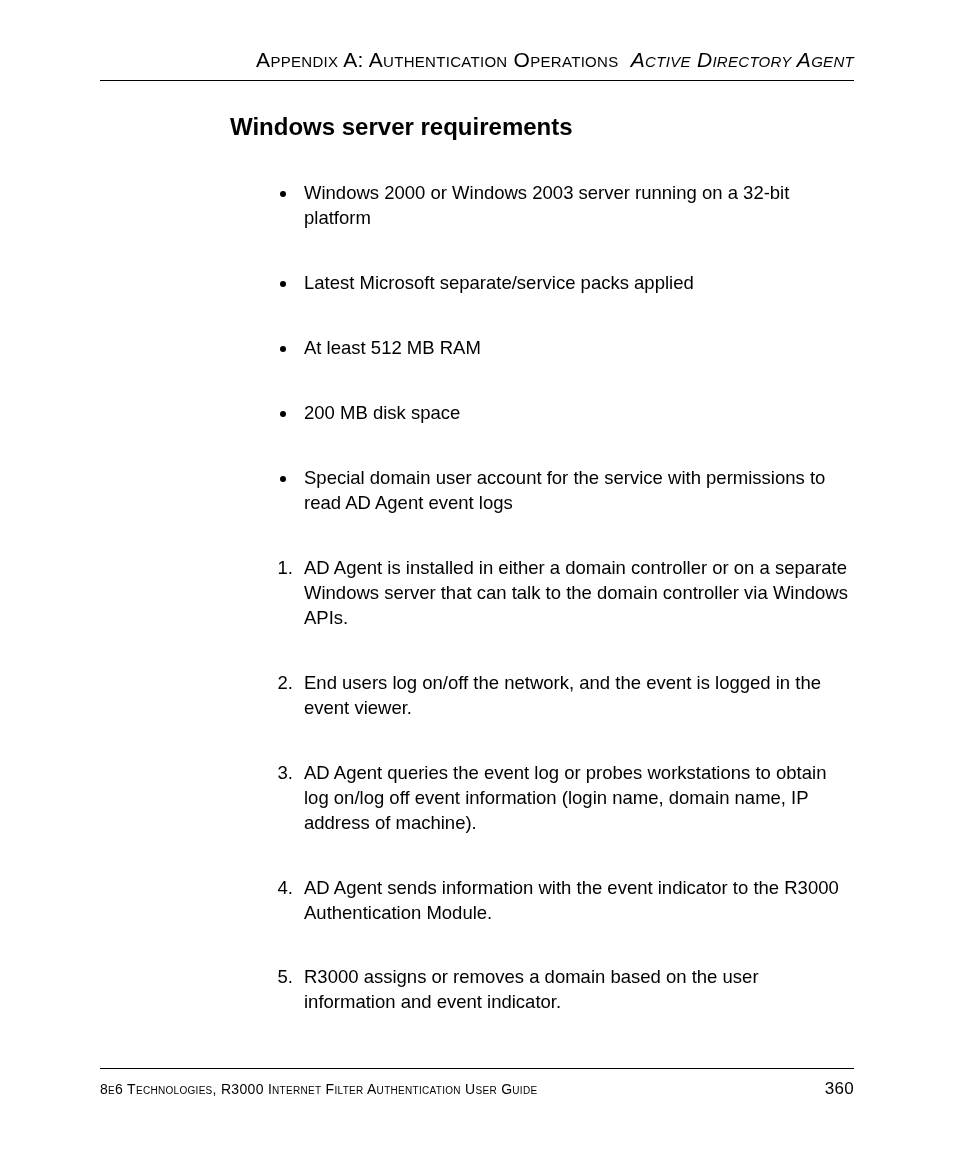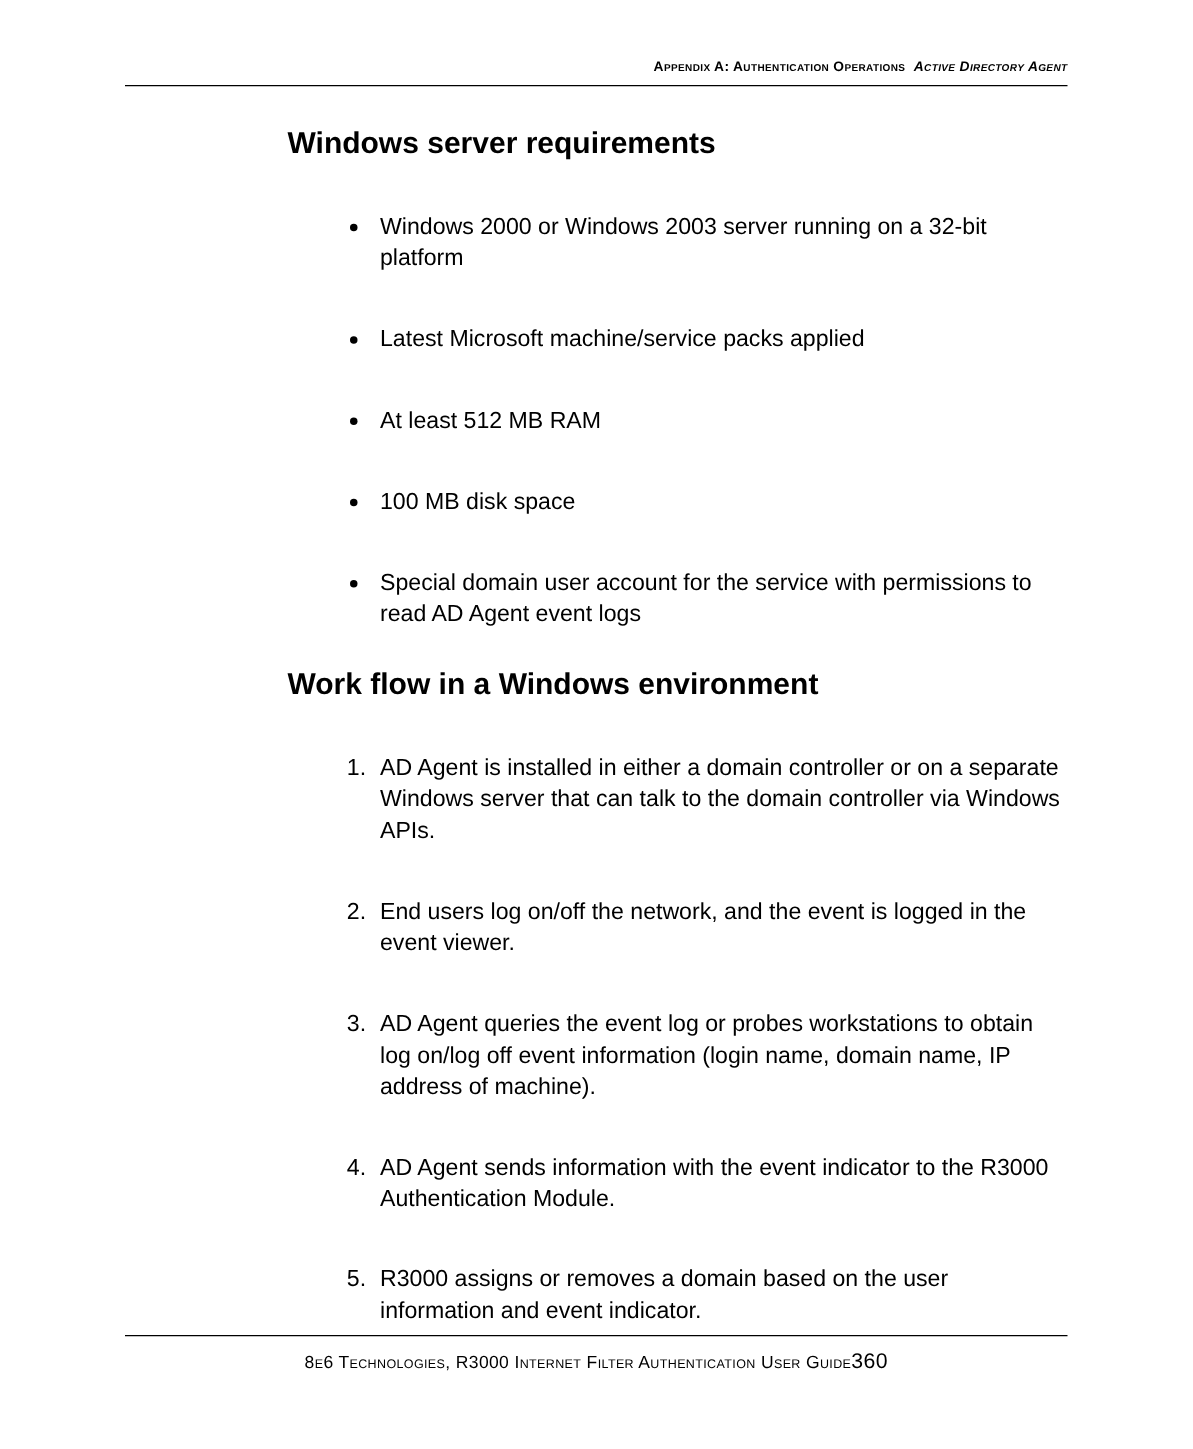--- a/index.html
+++ b/index.html
@@ -11,28 +11,27 @@
   }
   .page {
     width: 954px;
     height: 1159px;
     position: relative;
     box-sizing: border-box;
     padding: 48px 100px 0 100px;
   }
   .header-line {
     font-variant: small-caps;
-    font-size: 11px;
+    font-size: 21px;
     letter-spacing: 0.3px;
     text-align: right;
     padding-bottom: 8px;
     border-bottom: 1.5px solid #000;
     margin-left: 0;
     margin-right: 0;
-    font-weight: bold;
   }
   .header-line .ital { font-style: italic; }
   .content {
     padding: 32px 0 0 130px;
   }
   h2.section {
     font-family: Arial, Helvetica, sans-serif;
     font-weight: bold;
     font-size: 24px;
     margin: 0 0 22px 0;
@@ -55,21 +54,21 @@
     position: absolute;
     bottom: 60px;
     left: 100px;
     right: 100px;
     border-top: 1.5px solid #000;
     padding-top: 10px;
     font-variant: small-caps;
     font-size: 14px;
     letter-spacing: 0.3px;
     display: flex;
-    justify-content: center;
+    justify-content: space-between;
     align-items: baseline;
     margin-top: 16px;
   }
   .footer .pg {
     font-variant: normal;
     font-size: 17px;
   }
 </style>
 </head>
 <body>
@@ -78,27 +77,26 @@
 
   <div class="header-line">
     <span>Appendix A: Authentication Operations</span>&nbsp;&nbsp;<span class="ital">Active Directory Agent</span>
   </div>
 
   <div class="content">
 
     <h2 class="section">Windows server requirements</h2>
     <ul class="bullets">
       <li>Windows 2000 or Windows 2003 server running on a 32-bit platform</li>
-      <li>Latest Microsoft machine/service packs applied</li>
+      <li>Latest Microsoft separate/service packs applied</li>
       <li>At least 512 MB RAM</li>
-      <li>100 MB disk space</li>
+      <li>200 MB disk space</li>
       <li>Special domain user account for the service with permissions to read AD Agent event logs</li>
     </ul>
 
-    <h2 class="section second">Work flow in a Windows environment</h2>
     <ol class="nums">
       <li>AD Agent is installed in either a domain controller or on a separate Windows server that can talk to the domain controller via Windows APIs.</li>
       <li>End users log on/off the network, and the event is logged in the event viewer.</li>
       <li>AD Agent queries the event log or probes workstations to obtain log on/log off event information (login name, domain name, IP address of machine).</li>
       <li>AD Agent sends information with the event indicator to the R3000 Authentication Module.</li>
       <li>R3000 assigns or removes a domain based on the user information and event indicator.</li>
     </ol>
 
   </div>
 

